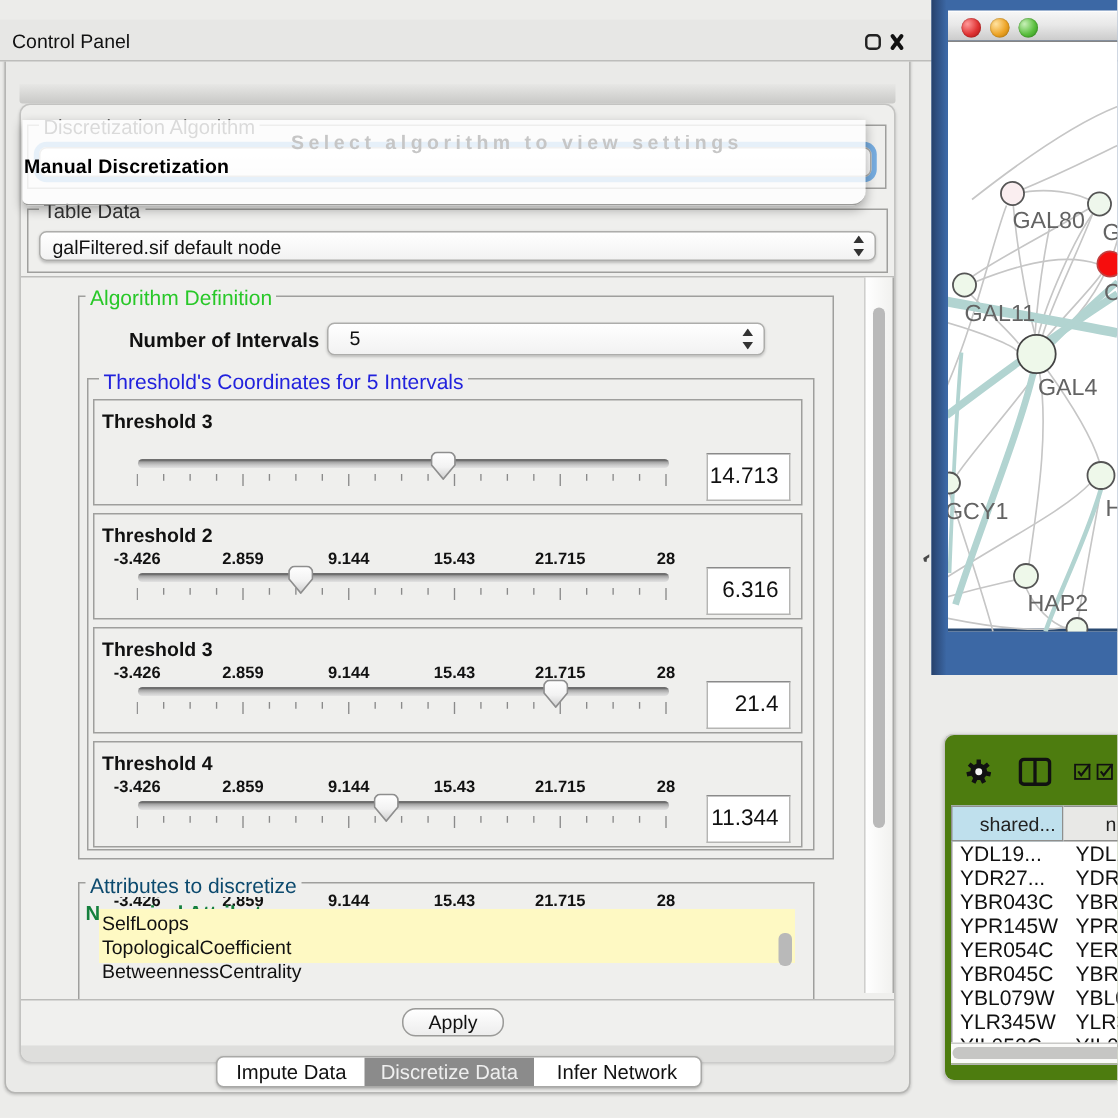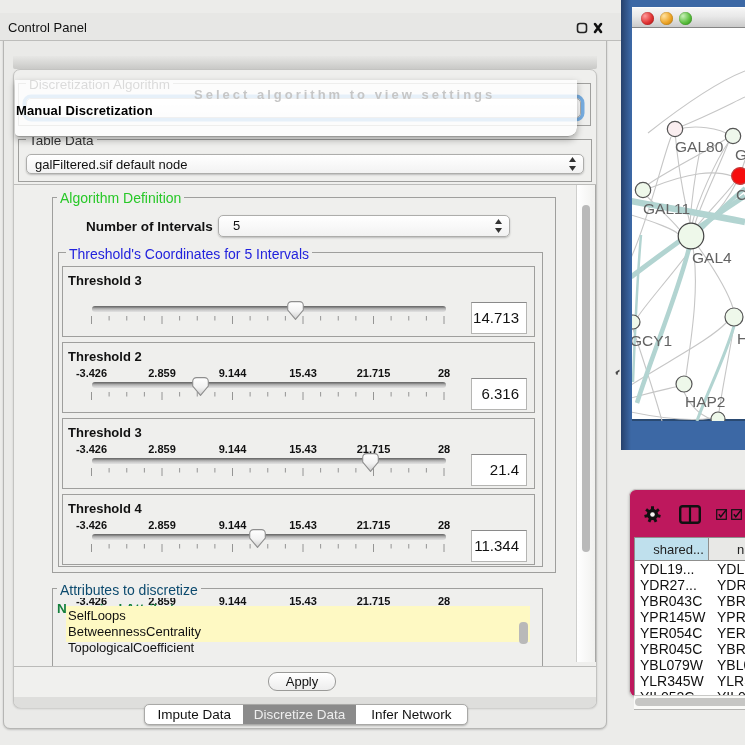--- a/index.html
+++ b/index.html
@@ -63,21 +63,21 @@
   
   #netwin { left:621px; top:0; width:124px; height:450px; background:#3c68a5; }
   #netwin .edge { position:absolute; left:0; top:0; width:10px; height:450px; background:linear-gradient(90deg,#27416a 0%,#2d4d7e 30%,#3c68a5 100%); }
   #nettitle { position:absolute; left:11px; top:7px; width:113px; height:21px; background:linear-gradient(180deg,#f6f6f6,#e8e8e8 45%,#cbcbcb); border-bottom:1px solid #858585; border-top:1px solid #fdfdfd; }
   .light { position:absolute; top:4px; width:13px; height:13px; border-radius:50%; box-shadow:inset 0 1px 1px rgba(255,255,255,0.75), inset 0 -2px 3px rgba(0,0,0,0.22), 0 0 1px rgba(0,0,0,0.45); }
   #canvas { position:absolute; left:11px; top:28px; width:113px; height:393px; background:#fff; border-bottom:2px solid #2a4a72; }
 
   
   #tpbar { left:620px; top:452px; width:125px; height:30px; background:#e9e9e7; }
   #tpbar .txt { position:absolute; left:14px; top:8px; font-size:14px; color:#222; }
-  #tablecard { left:629px; top:489px; width:116px; height:208px; background:#be185d; border:1px solid #c6c6c4; border-radius:7px 0 0 7px; border-right:none; box-shadow:0 1px 3px rgba(0,0,0,0.2); }
+  #tablecard { left:629px; top:489px; width:116px; height:232px; background:#4d7c0f; border:1px solid #c6c6c4; border-radius:7px 0 0 7px; border-right:none; box-shadow:0 1px 3px rgba(0,0,0,0.2); }
 </style>
 </head>
 <body>
 <div id="root">
 
   <div class="abs" id="outerpanel"></div>
   <div class="abs" id="innerpanel"></div>
   <div class="abs" style="left:13px;top:56px;width:584px;height:13px;background:linear-gradient(180deg,#e7e7e5,#c9c9c7);border-radius:0 0 2px 2px"></div>
   <div class="abs" style="left:14px;top:184px;width:582px;height:1px;background:#bcbcba"></div>
   <div class="abs" id="titlebar">
@@ -308,22 +308,22 @@
   </svg>
   <div class="valbox">11.344</div>
 </div>
 
   <div class="grp" style="left:52px;top:588px;width:491px;height:78px;border-bottom:none">
     <span class="grplabel" style="left:4px;color:#0c4a6e;font-size:14px">Attributes to discretize</span>
   </div>
   <div class="abs" style="left:57px;top:601px;font-size:13.5px;font-weight:bold;color:#15803d">Numerical Attributes</div>
   <div class="abs" id="attrlist">
     <div style="padding-top:2px;height:18px">SelfLoops</div>
+    <div>TopologicalCoefficient</div>
     <div>BetweennessCentrality</div>
-    <div>TopologicalCoefficient</div>
   </div>
   <div class="abs" style="left:519px;top:622px;width:9px;height:22px;background:#b9b9b9;border-radius:4px"></div>
 
   <div class="abs" id="applyrow"></div>
   <div class="abs" id="applybtn">Apply</div>
   <div class="abs" id="bottomstrip"></div>
 
   <div class="tabbar" style="left:144px;top:704px;width:324px;height:21px">
     <div class="tab" style="width:99px">Impute Data</div>
     <div class="tab sel" style="width:113px">Discretize Data</div>

